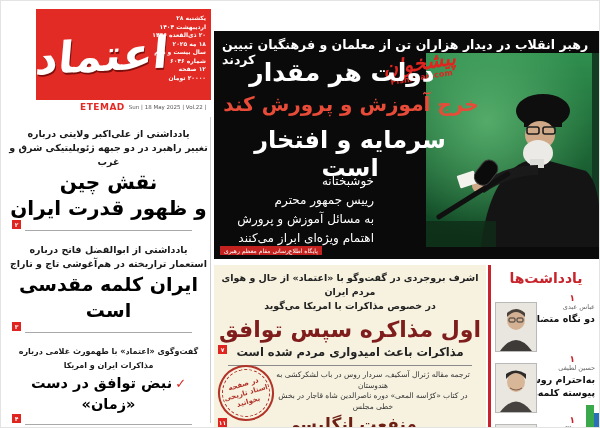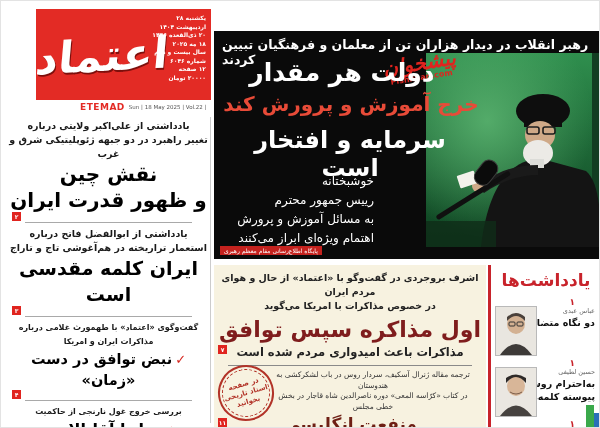--- a/index.html
+++ b/index.html
@@ -10,21 +10,21 @@
   .logo-fa{position:absolute;left:2px;top:2px;width:128px;height:88px;display:flex;align-items:center;justify-content:center;
            color:#fff;font-weight:bold;font-size:44px;transform:skewX(-8deg) rotate(-3deg);text-shadow:1px 2px 0 #7d0f0c;}
   .mh-dates{position:absolute;top:5px;right:5px;width:54px;color:#fff;font-size:6px;line-height:8.5px;text-align:right;font-weight:bold;}
   .mh-strip{position:absolute;left:0;right:0;bottom:0;height:13px;background:#fff;display:flex;align-items:center;gap:4px;
             padding:0 4px;direction:ltr;box-sizing:border-box;}
   .mh-strip .en{color:#e32b25;font-weight:bold;font-size:9px;letter-spacing:.5px;padding-left:40px;}
   .mh-strip .enline{color:#555;font-size:5.5px;white-space:nowrap;overflow:hidden;}
   
   .left-col{position:absolute;left:8px;top:114px;width:199px;}
   .story{position:relative;text-align:center;padding:4px 0 9px;}
-  .kick{font-size:9.5px;font-weight:bold;color:#1a1a1a;line-height:14px;}
+  .kick{font-size:9.5px;font-weight:bold;color:#1a1a1a;line-height:14px;margin-top:8px;}
   .kick-sm{font-size:8px;}
   .hl{font-weight:bold;color:#000;}
   .sz20{font-size:20px;line-height:26px;}
   .sz19{font-size:19px;line-height:26px;}
   .sz15{font-size:14.5px;line-height:21px;}
   .sz16{font-size:16px;line-height:22px;}
   .check{color:#d6261f;font-size:13px;margin-left:3px;}
   .marker{position:absolute;left:3px;bottom:1px;width:9px;height:9px;background:#e0241f;color:#fff;
           font-size:6px;line-height:9px;text-align:center;font-weight:bold;}
   .sep{border-top:1px solid #a9a9a9;margin:0 16px;}
@@ -54,21 +54,21 @@
   .mmark{position:absolute;width:9px;height:9px;background:#e0241f;color:#fff;font-size:6px;line-height:9px;
          text-align:center;font-weight:bold;}
   .mmarkA{left:4px;top:80px;} .mmarkB{left:4px;bottom:2px;}
   .stamp{position:absolute;left:4px;bottom:8px;width:56px;height:56px;border:2px solid #b23328;border-radius:50%;
          transform:rotate(-16deg);display:flex;flex-direction:column;align-items:center;justify-content:center;box-sizing:border-box;}
   .stamp::before{content:"";position:absolute;inset:2px;border:1px dashed #b23328;border-radius:50%;}
   .stamp div{font-size:7px;font-weight:bold;color:#b23328;line-height:9px;}
   
   .sb-rule{position:absolute;left:487px;top:264px;width:3px;height:164px;background:#c8232b;}
   .sidebar{position:absolute;left:492px;top:264px;width:106px;height:164px;overflow:hidden;}
-  .sb-title{text-align:center;color:#c8232b;font-weight:bold;font-size:17px;margin-top:5px;}
+  .sb-title{text-align:center;color:#c8232b;font-weight:bold;font-size:14px;margin-top:5px;}
   .sb-item{position:relative;margin-top:7px;min-height:54px;}
   .sb-photo{position:absolute;left:2px;top:9px;width:40px;height:48px;border:1px solid #b9b9b9;background:#e9e7e3;}
   .sb-num{text-align:right;padding-right:24px;color:#c8232b;font-weight:bold;font-size:9px;line-height:10px;}
   .sb-author{text-align:right;padding-right:4px;color:#666;font-size:6.5px;line-height:9px;}
   .sb-t{text-align:right;padding-right:4px;color:#101010;font-weight:bold;font-size:9.5px;line-height:13px;}
   
   .bar-g{position:absolute;left:585px;top:404px;width:8px;height:24px;background:#3aa94b;}
   .bar-b{position:absolute;left:593px;top:412px;width:7px;height:16px;background:#2a6fb8;}
 </style>
 </head>

